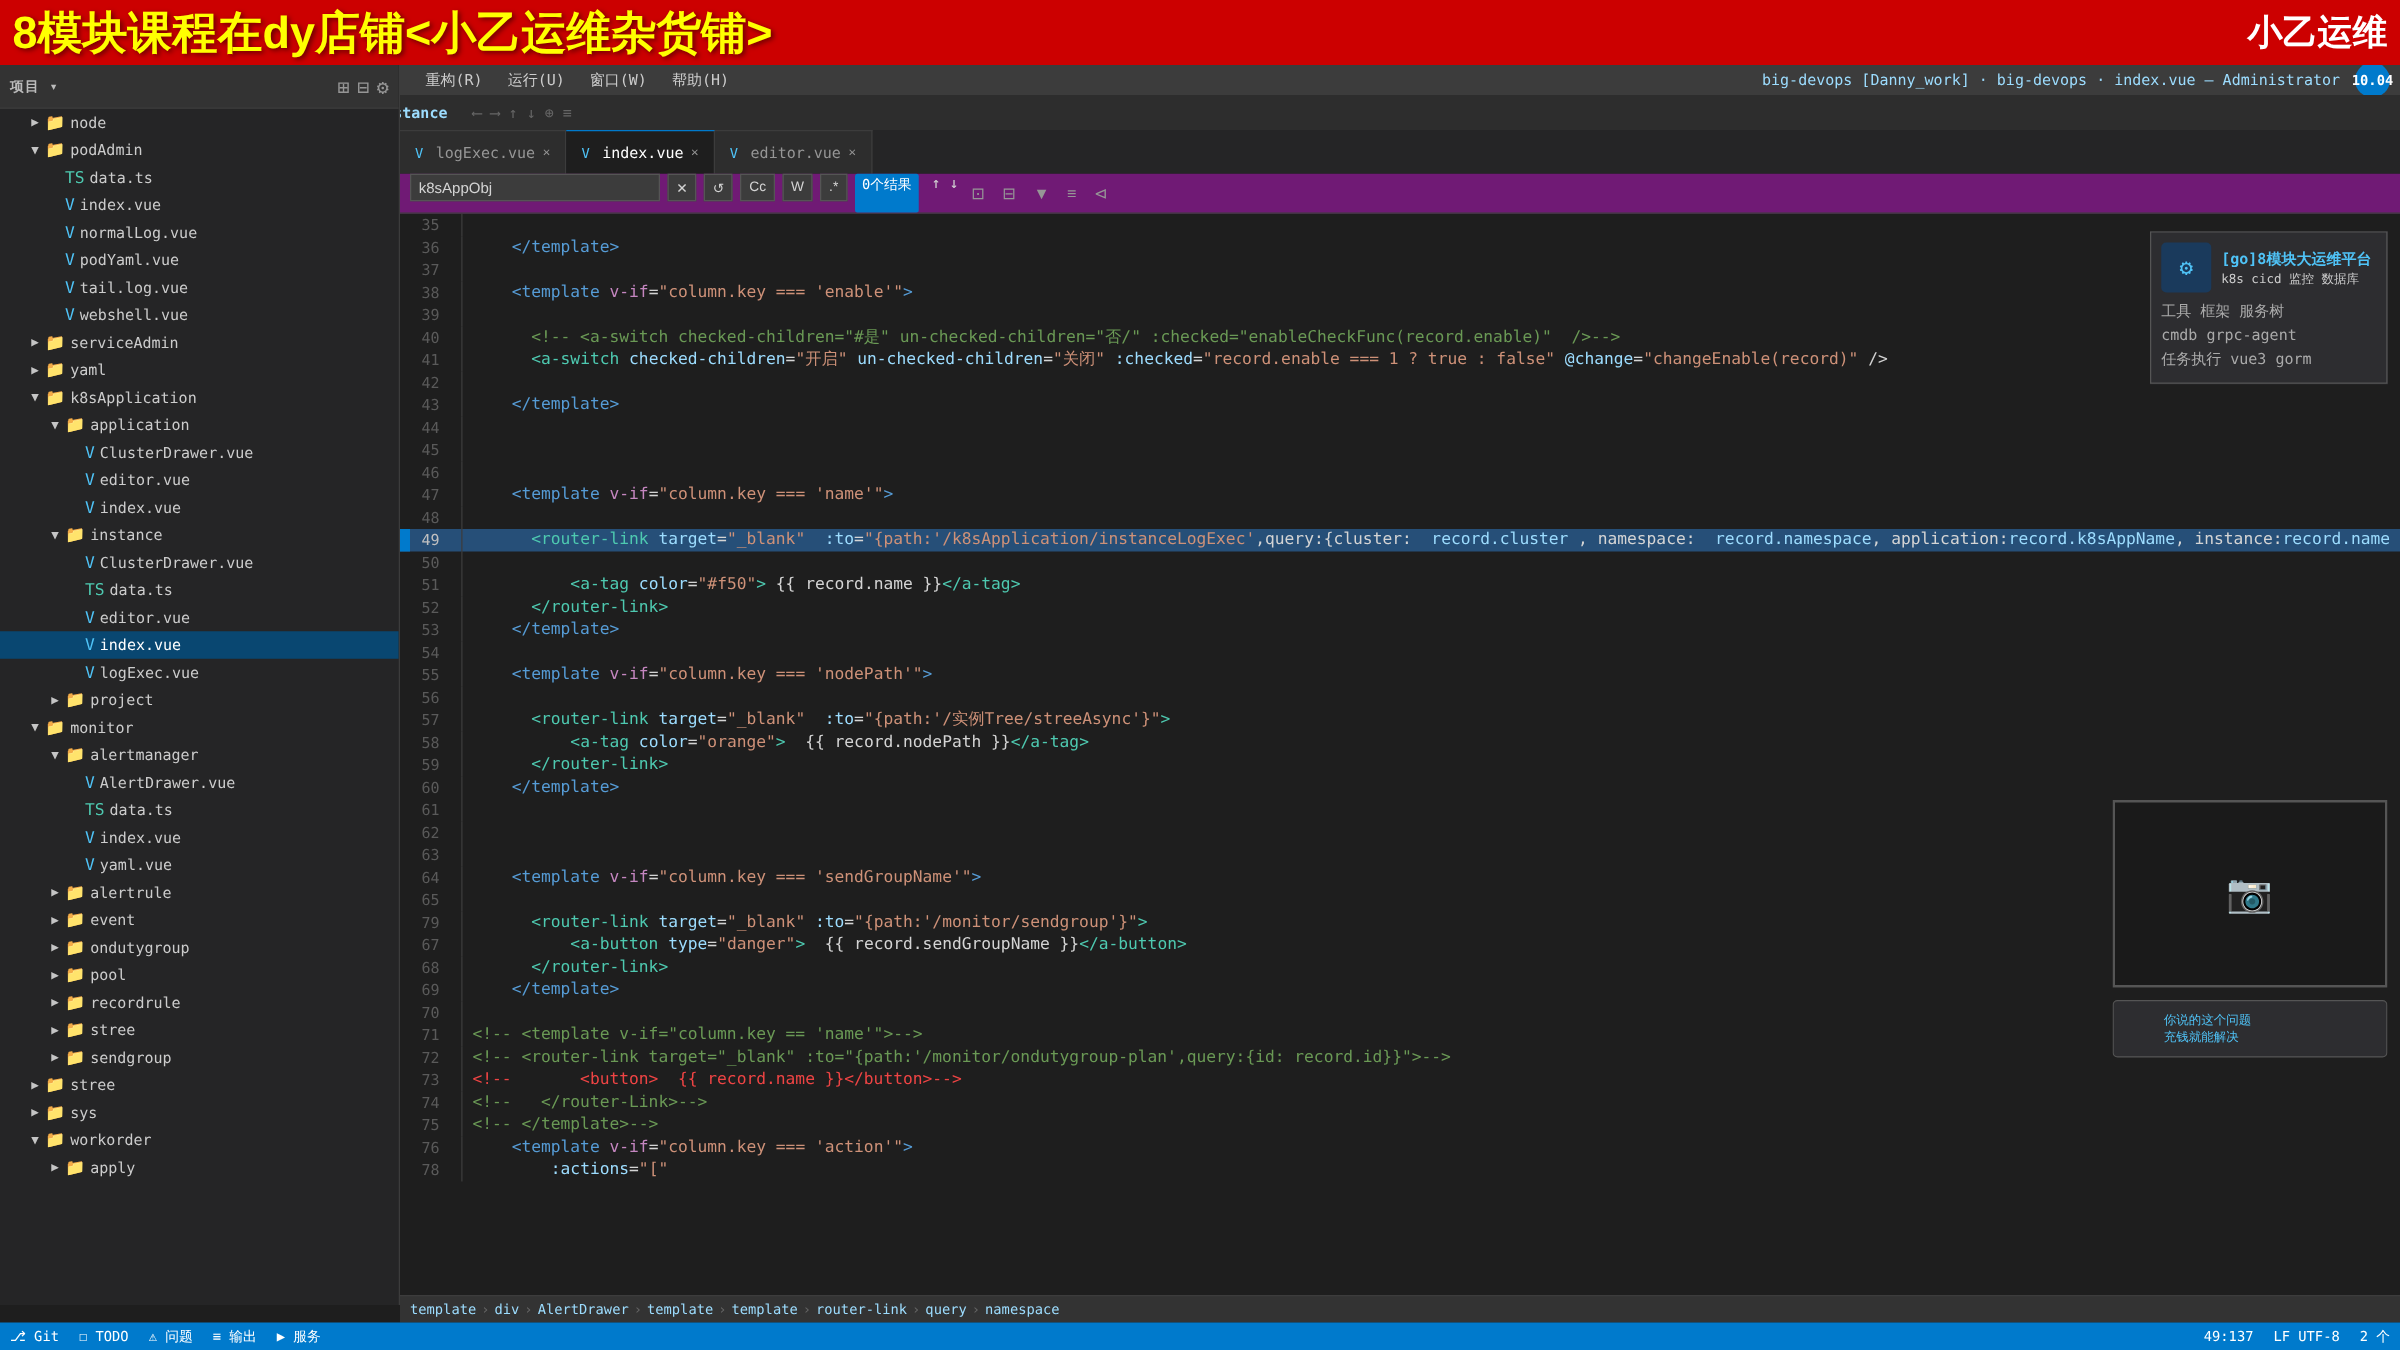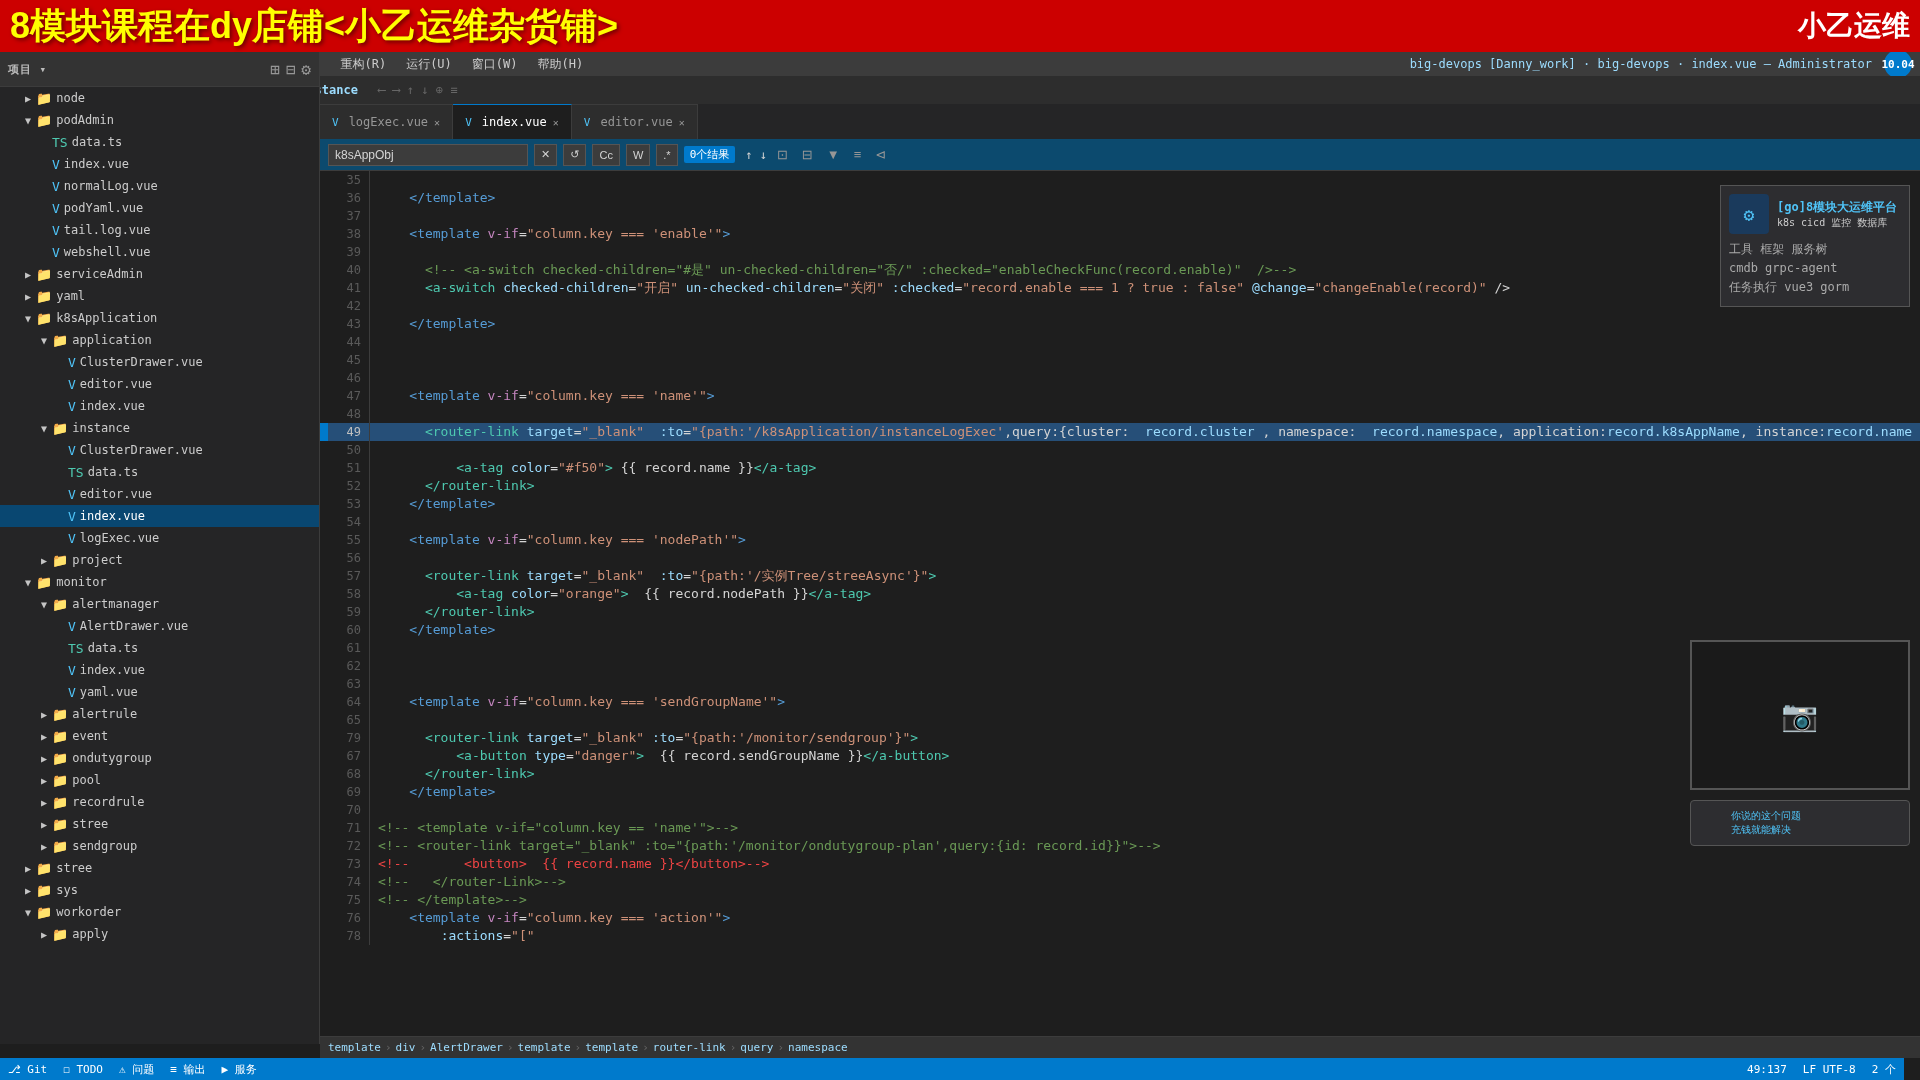--- a/index.html
+++ b/index.html
@@ -50,21 +50,21 @@
       gap: 6px; min-width: 100px; position: relative;
     }
     .tab.active {
       background: #1e1e1e; color: #ffffff; border-top: 1px solid #007acc;
     }
     .tab-close { font-size: 10px; color: #969696; }
 
     
     .search-bar {
       position: absolute; top: 139px; left: 320px; right: 0; height: 32px;
-      background: #0c4a6e; display: flex; align-items: center;
+      background: #701a75; display: flex; 
       padding: 0 8px; gap: 6px; border-bottom: 1px solid #3c3c3c;
     }
     .search-input {
       background: #3c3c3c; border: 1px solid #555; color: #d4d4d4;
       padding: 2px 6px; font-size: 12px; width: 200px; height: 22px;
     }
     .search-btn {
       background: #3c3c3c; border: 1px solid #555; color: #d4d4d4;
       padding: 1px 6px; font-size: 11px; cursor: pointer; height: 22px;
     }
@@ -104,32 +104,32 @@
     .editor {
       position: absolute; top: 171px; left: 320px; right: 0; bottom: 56px;
       background: #1e1e1e; overflow-y: auto; overflow-x: auto;
     }
     .editor-content { padding: 0; }
     .line {
       display: flex; min-height: 18px; padding: 0; line-height: 18px;
       font-size: 13px; font-family: 'Consolas', 'Monaco', monospace;
     }
     .line-number {
-      width: 42px; min-width: 42px; text-align: right; padding-right: 8px;
+      width: 42px; min-width: 42px; text-align: center; padding-right: 8px;
       color: #5a5a5a; font-size: 12px; user-select: none;
       border-right: 1px solid #3c3c3c; margin-right: 8px;
     }
     .line-content { flex: 1; padding-right: 20px; white-space: pre; }
     .line-indicator { width: 8px; min-width: 8px; }
     .line-indicator.active { background: #007acc; }
     .line-highlight { background: #264f78; }
 
     
     .status-bar {
-      position: absolute; bottom: 0; left: 0; right: 16px; height: 22px;
+      position: absolute; bottom: 0; left: 0; right: 0; height: 22px;
       background: #007acc; display: flex; align-items: center;
       padding: 0 8px; gap: 16px; font-size: 11px; color: #ffffff;
     }
     .status-item { display: flex; align-items: center; gap: 4px; }
 
     
     .bottom-breadcrumb {
       position: absolute; bottom: 22px; left: 320px; right: 0; height: 22px;
       background: #333333; display: flex; align-items: center;
       padding: 0 8px; gap: 4px; font-size: 11px; color: #cccccc;

